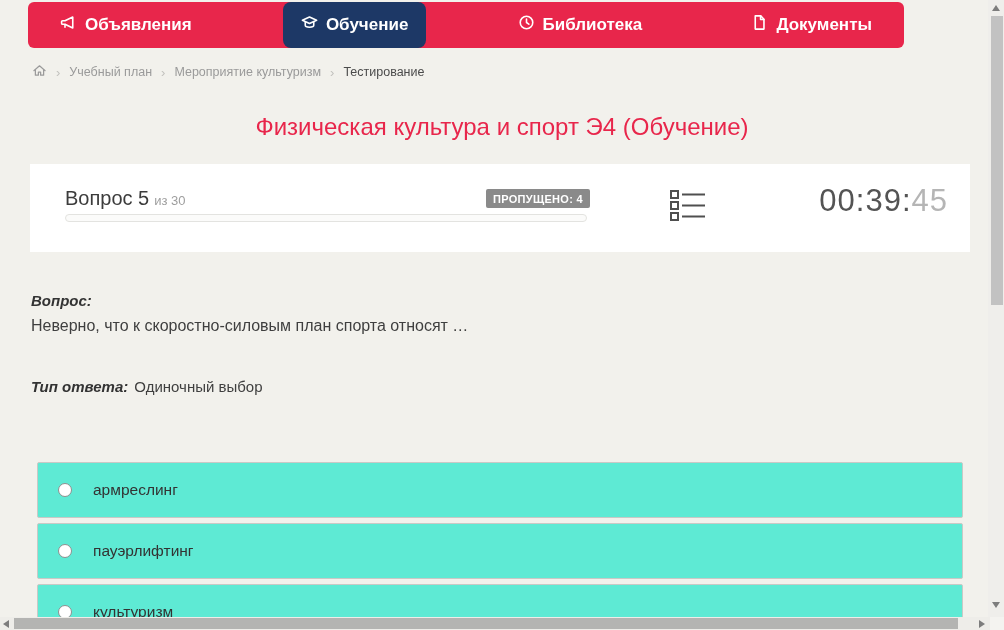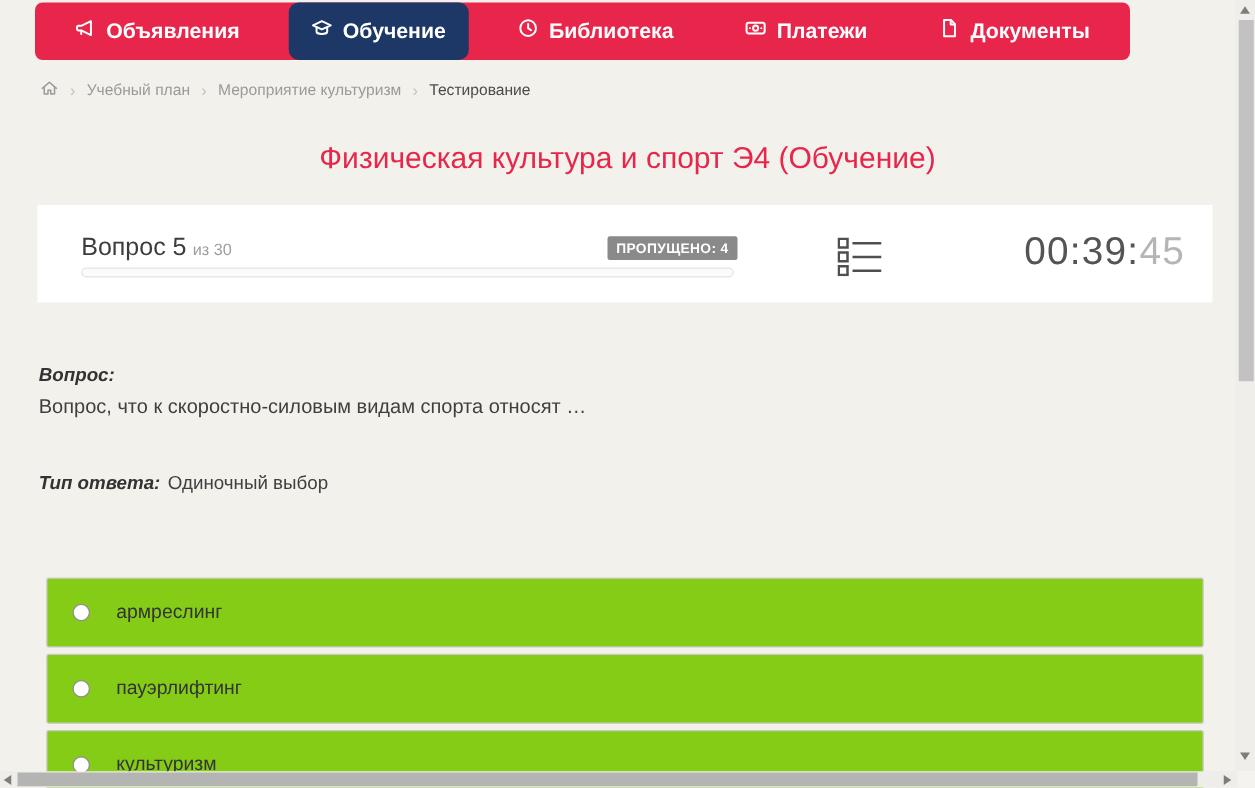--- a/index.html
+++ b/index.html
@@ -40,21 +40,21 @@
   .crumb.current { color:#4b4b4b; }
 
   
   .page-title {
     position:absolute; top:113px; left:0; width:100%;
     text-align:center; font-size:24px; font-weight:normal; color:#e8264b;
   }
 
   
   .qcard {
-    position:absolute; left:30px; top:164px; width:940px; height:78px;
+    position:absolute; left:30px; top:164px; width:940px; height:88px;
     background:#ffffff;
   }
   .qnum { position:absolute; left:35px; top:23px; font-size:20px; color:#3c3c3c; }
   .qnum .total { font-size:13px; color:#9e9e9e; margin-left:5px; }
   .badge {
     position:absolute; left:456px; top:25px;
     background:#8a8a8a; color:#fff; font-size:11px; font-weight:bold;
     letter-spacing:.3px; padding:4px 7px 3px; border-radius:2px;
   }
   .progress {
@@ -79,21 +79,21 @@
   .prompt-text {
     position:absolute; left:31px; top:317px;
     font-size:16px; color:#3f3f3f;
   }
   .answer-type { position:absolute; left:31px; top:378px; font-size:15px; color:#3f3f3f; }
   .answer-type .lbl { font-weight:bold; font-style:italic; color:#333; margin-right:6px; }
 
   
   .options { position:absolute; left:37px; top:462px; width:926px; }
   .option {
-    height:56px; background:#84cc16; border:1px solid #c9c9c6; border-radius:2px;
+    height:56px; background:#5eead4; border:1px solid #c9c9c6; border-radius:2px;
     display:flex; align-items:center; padding-left:20px; margin-bottom:5px;
     cursor:pointer;
   }
   .radio {
     width:14px; height:14px; border:1px solid #8f8f8f; border-radius:50%;
     background:#fff; margin-right:21px; flex:0 0 auto;
   }
   .option-label { font-size:15.5px; color:#333; }
 
   
@@ -141,28 +141,20 @@
   </div>
   <div class="nav-item">
     <span><svg viewBox="0 0 16 16">
           <circle cx="8" cy="8" r="5.9"></circle>
           <path d="M8 4.8V8l2.2 1.6"></path>
         </svg></span>
     <span>Библиотека</span>
   </div>
   <div class="nav-item">
     <span><svg viewBox="0 0 16 16">
-          <rect x="1.2" y="4" width="13.6" height="8" rx="1.6"></rect>
-          <circle cx="8" cy="8" r="1.9"></circle>
-          <path d="M3.7 8h.02M12.3 8h.02"></path>
-        </svg></span>
-    <span>Платежи</span>
-  </div>
-  <div class="nav-item">
-    <span><svg viewBox="0 0 16 16">
           <path d="M4 1.8h5.2l3 3.2v9.2H4z"></path>
           <path d="M9 2v3.2h3.2"></path>
         </svg></span>
     <span>Документы</span>
   </div>
 </div>
 
 <div class="breadcrumb">
   <span><svg viewBox="0 0 16 16">
         <path d="M2 8.2 8 3l6 5.2"></path>
@@ -195,21 +187,21 @@
       <rect x="1" y="23" width="7" height="7"></rect>
         <line x1="12" y1="26.5" x2="35" y2="26.5"></line>
     </svg>
   </div>
   <div class="timer">
     <span>00:39:</span><span class="secs">45</span>
   </div>
 </div>
 
 <div class="prompt-label">Вопрос:</div>
-<div class="prompt-text">Вопрос, что к скоростно-силовым видам спорта относят …</div>
+<div class="prompt-text">Неверно, что к скоростно-силовым план спорта относят …</div>
 <div class="answer-type">
   <span class="lbl">Тип ответа:</span><span>Одиночный выбор</span>
 </div>
 
 <div class="options">
   <div class="option">
     <span class="radio"></span>
     <span class="option-label">армреслинг</span>
   </div>
   <div class="option">

